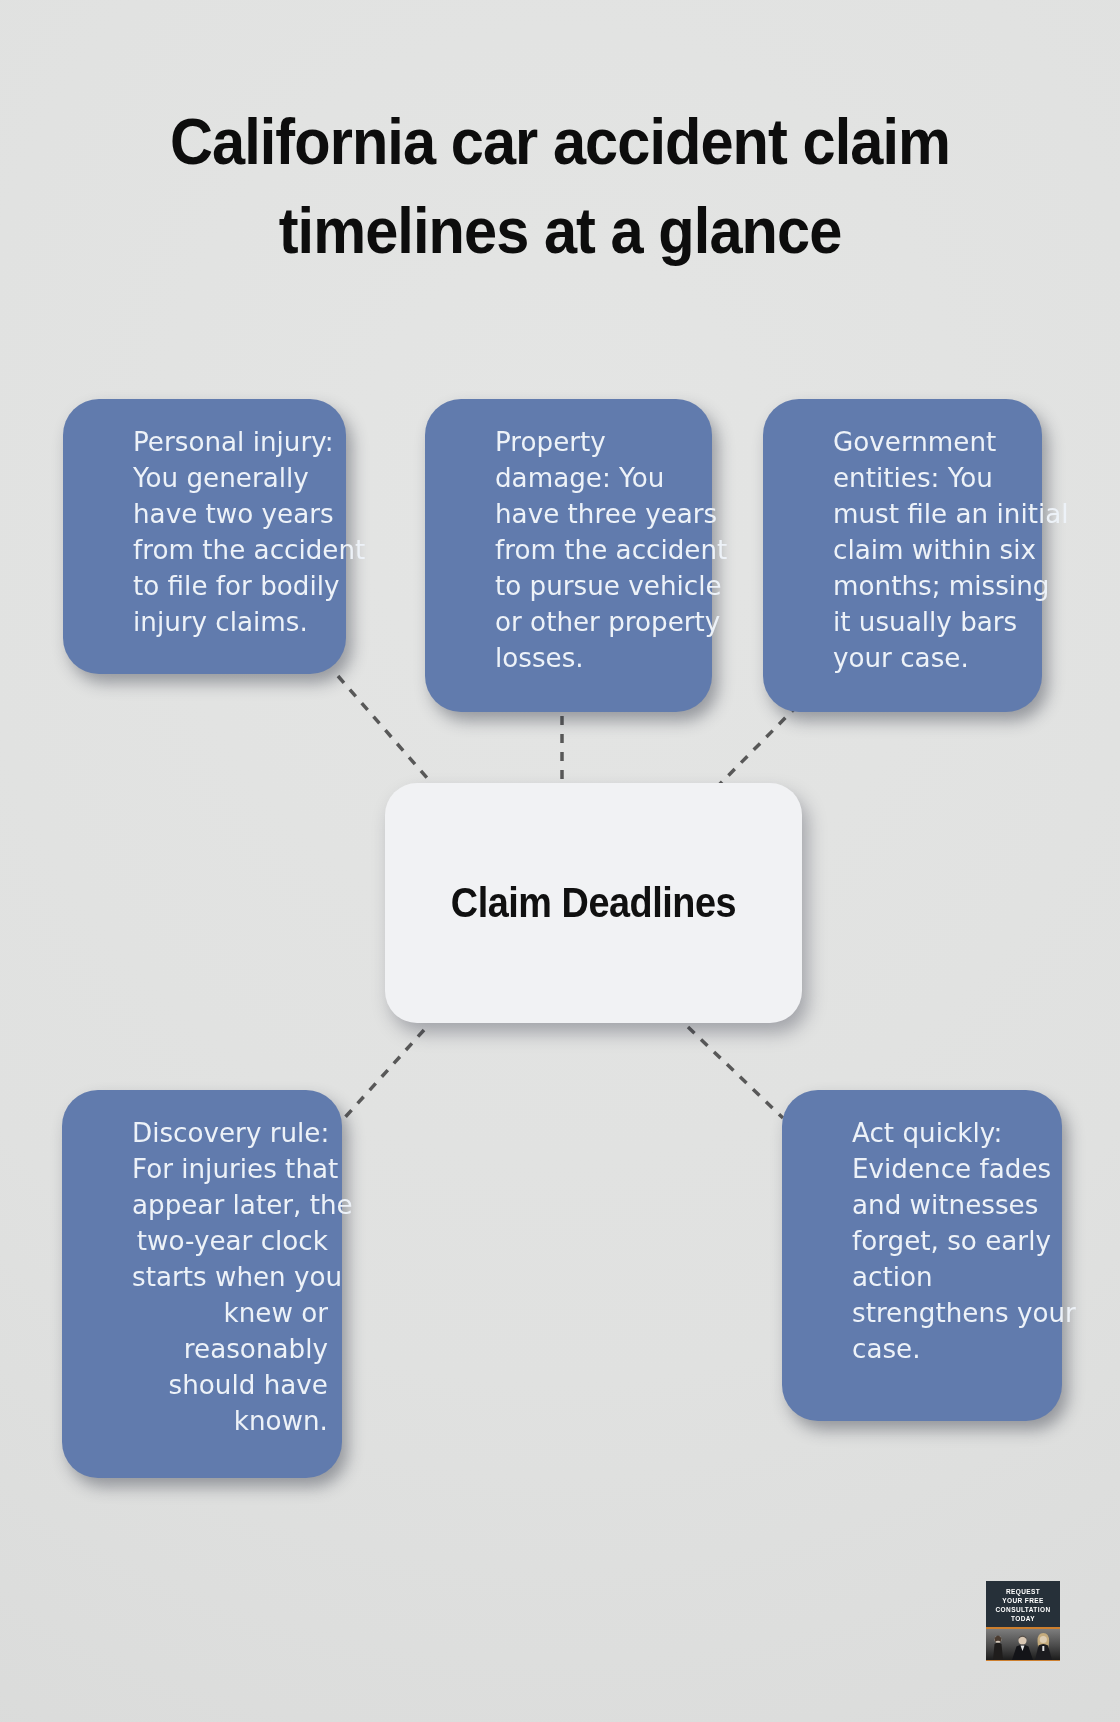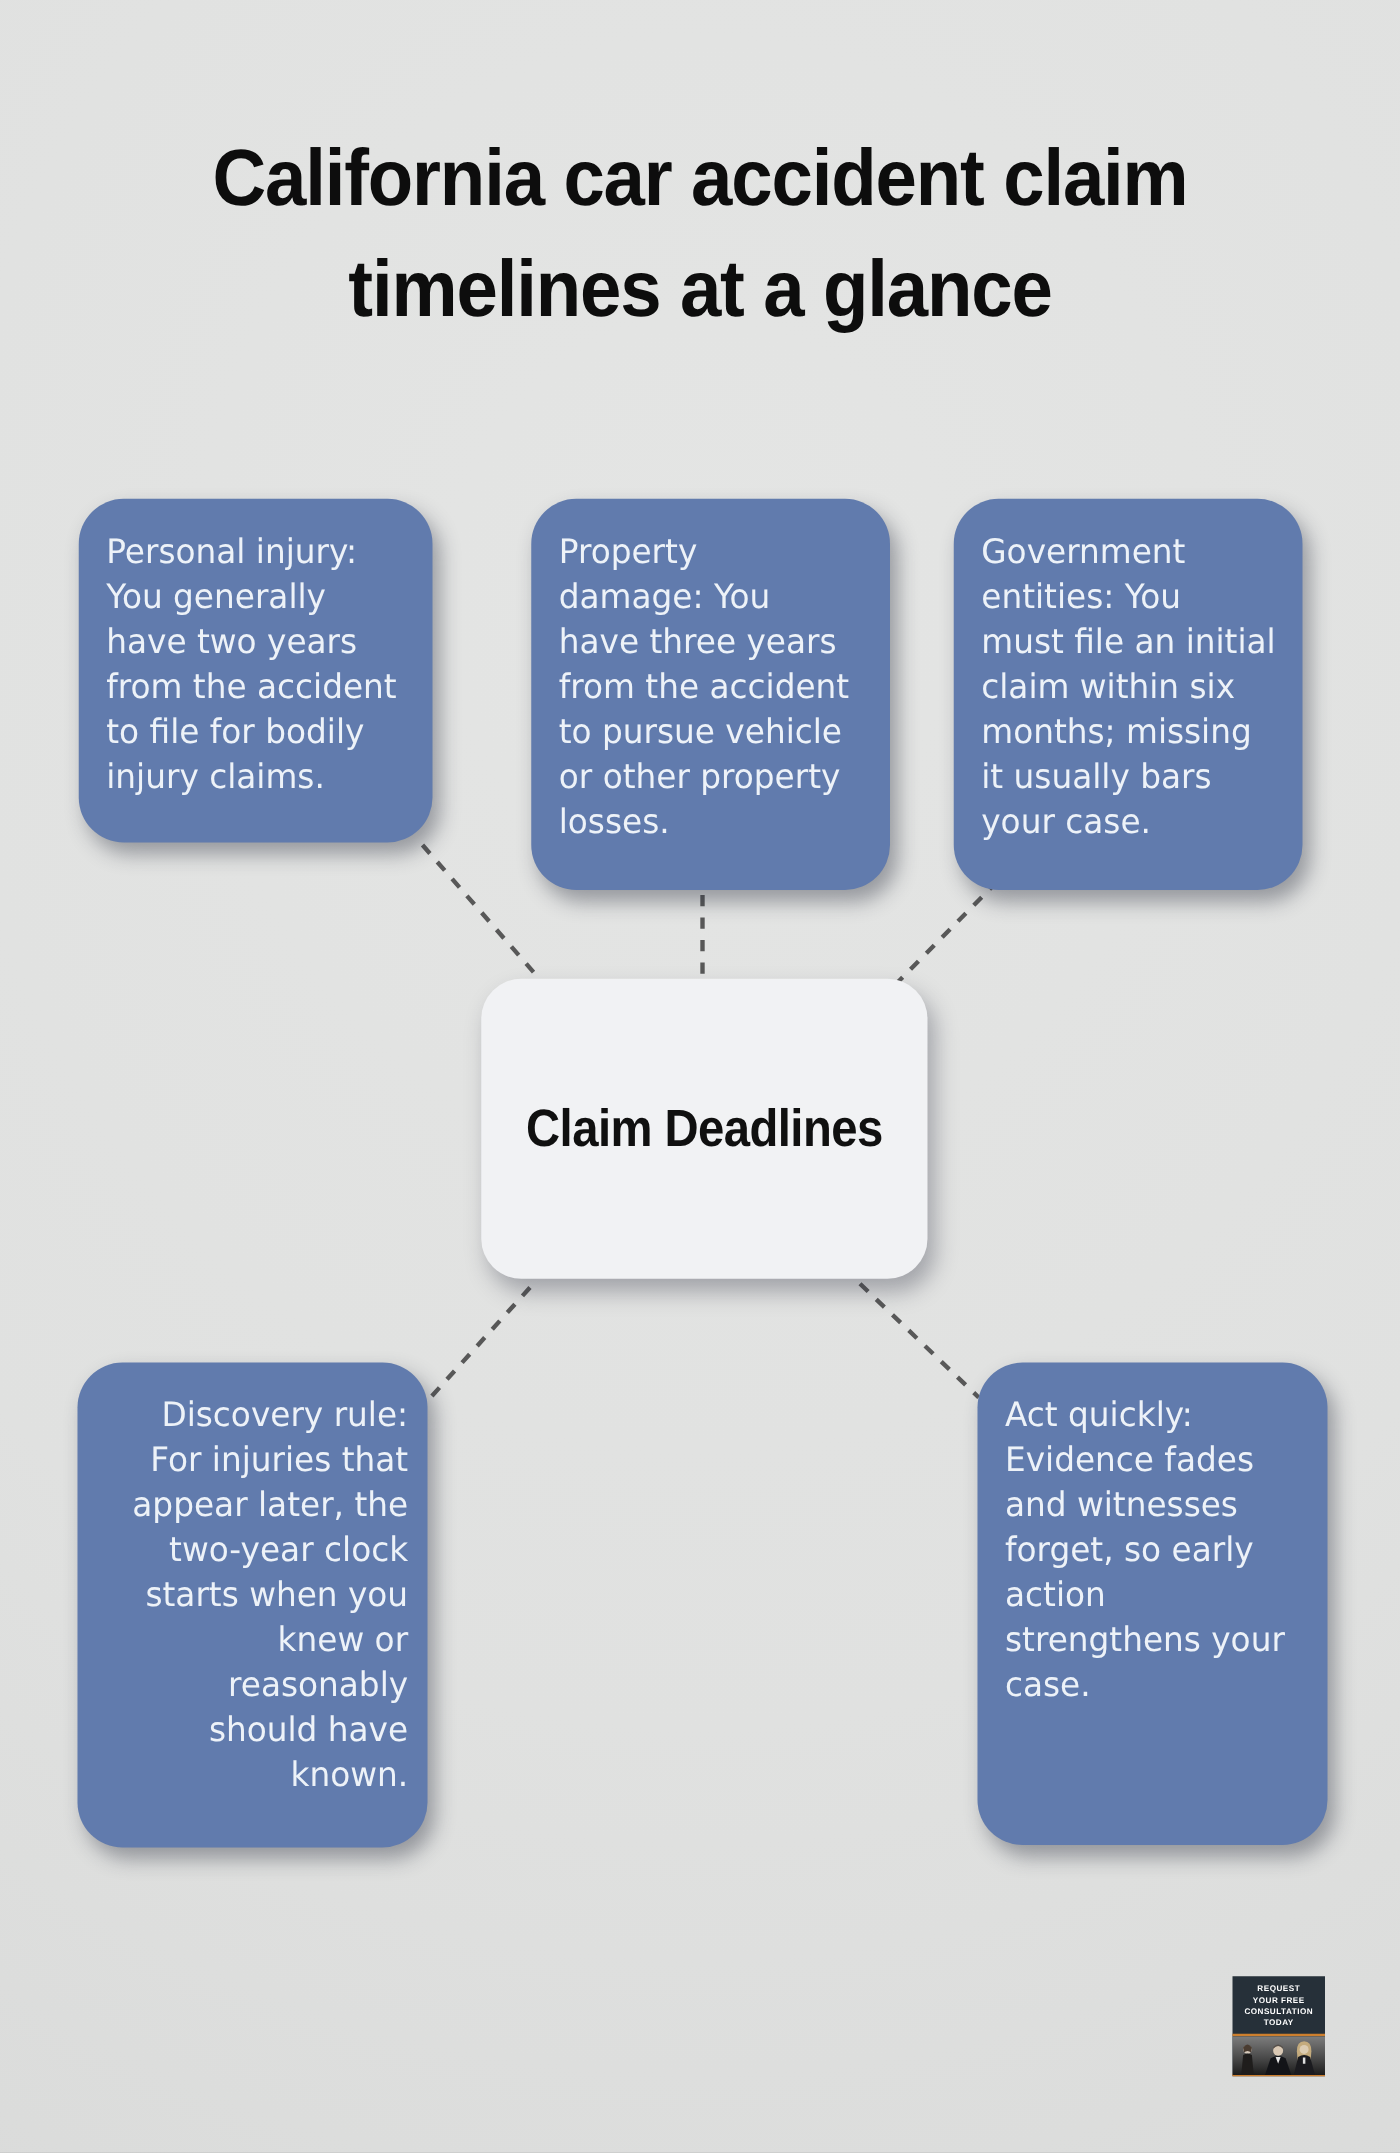--- a/index.html
+++ b/index.html
@@ -41,32 +41,32 @@
   .connectors{position:absolute;left:0;top:0;width:1120px;height:1722px;pointer-events:none;}
   .connector{stroke:var(--connector);stroke-width:3.5;stroke-dasharray:9 9;stroke-linecap:butt;}
 
   .node{
     position:absolute;
     background:var(--node-fill);
     border-radius:36px;
     box-shadow:6px 9px 16px rgba(45,50,65,0.42);
     color:var(--node-text);
   }
-  .node-text{padding:25px 8px 0 22px;font-size:27px;line-height:36px;}
+  .node-text{padding:25px 8px 0 22px;font-size:27px;line-height:36px;margin-left:48px;}
   .node-line{white-space:nowrap;transform:scaleX(0.97);transform-origin:0 50%;}
 
   .node-1{left:63px;top:399px;width:283px;height:275px;}
   .node-2{left:425px;top:399px;width:287px;height:313px;}
   .node-3{left:763px;top:399px;width:279px;height:313px;}
   .node-4{left:62px;top:1090px;width:280px;height:388px;text-align:right;}
-  .node-5{left:782px;top:1090px;width:280px;height:386px;}
+  .node-5{left:782px;top:1090px;width:280px;height:331px;}
 
   .center-box{
     position:absolute;
-    left:385px;top:783px;width:357px;height:240px;
+    left:385px;top:783px;width:417px;height:240px;
     background:var(--center-fill);
     border-radius:32px;
     box-shadow:6px 10px 18px rgba(45,50,65,0.35);
     display:flex;align-items:center;justify-content:center;
   }
   .center-label{
     font-family:"Liberation Sans",sans-serif;
     font-size:42px;font-weight:700;
     color:var(--center-text);
     letter-spacing:-0.5px;

